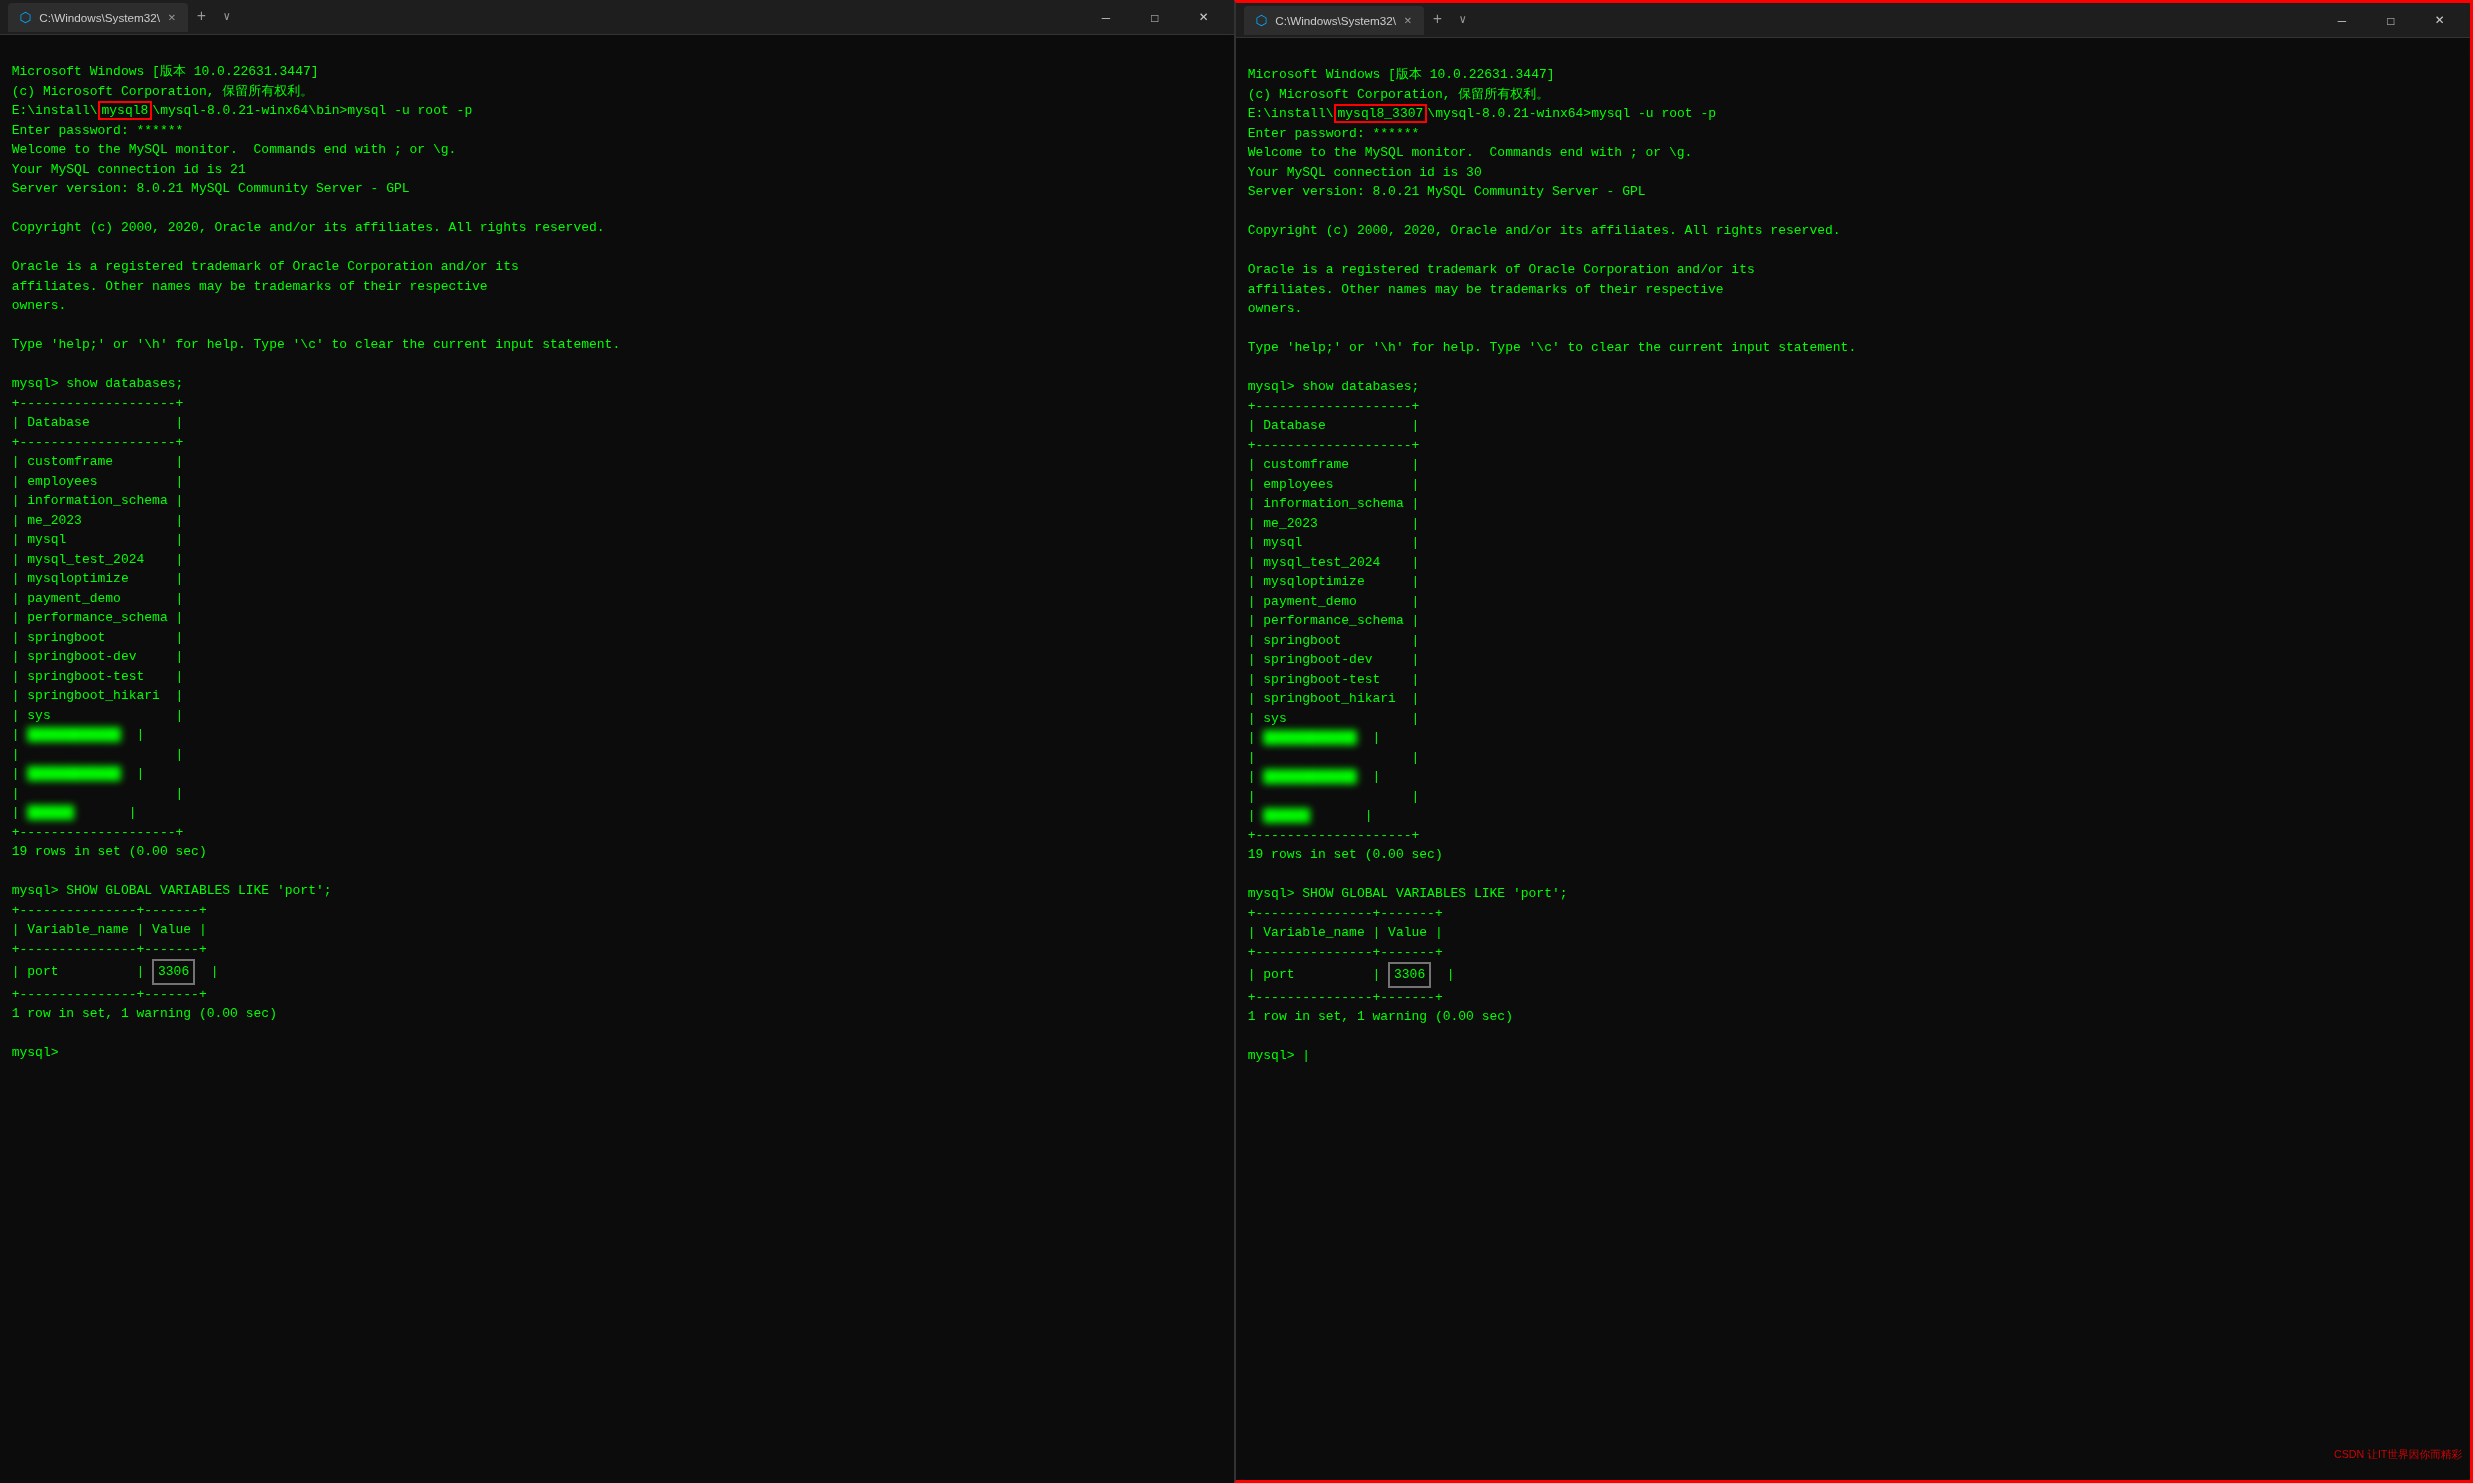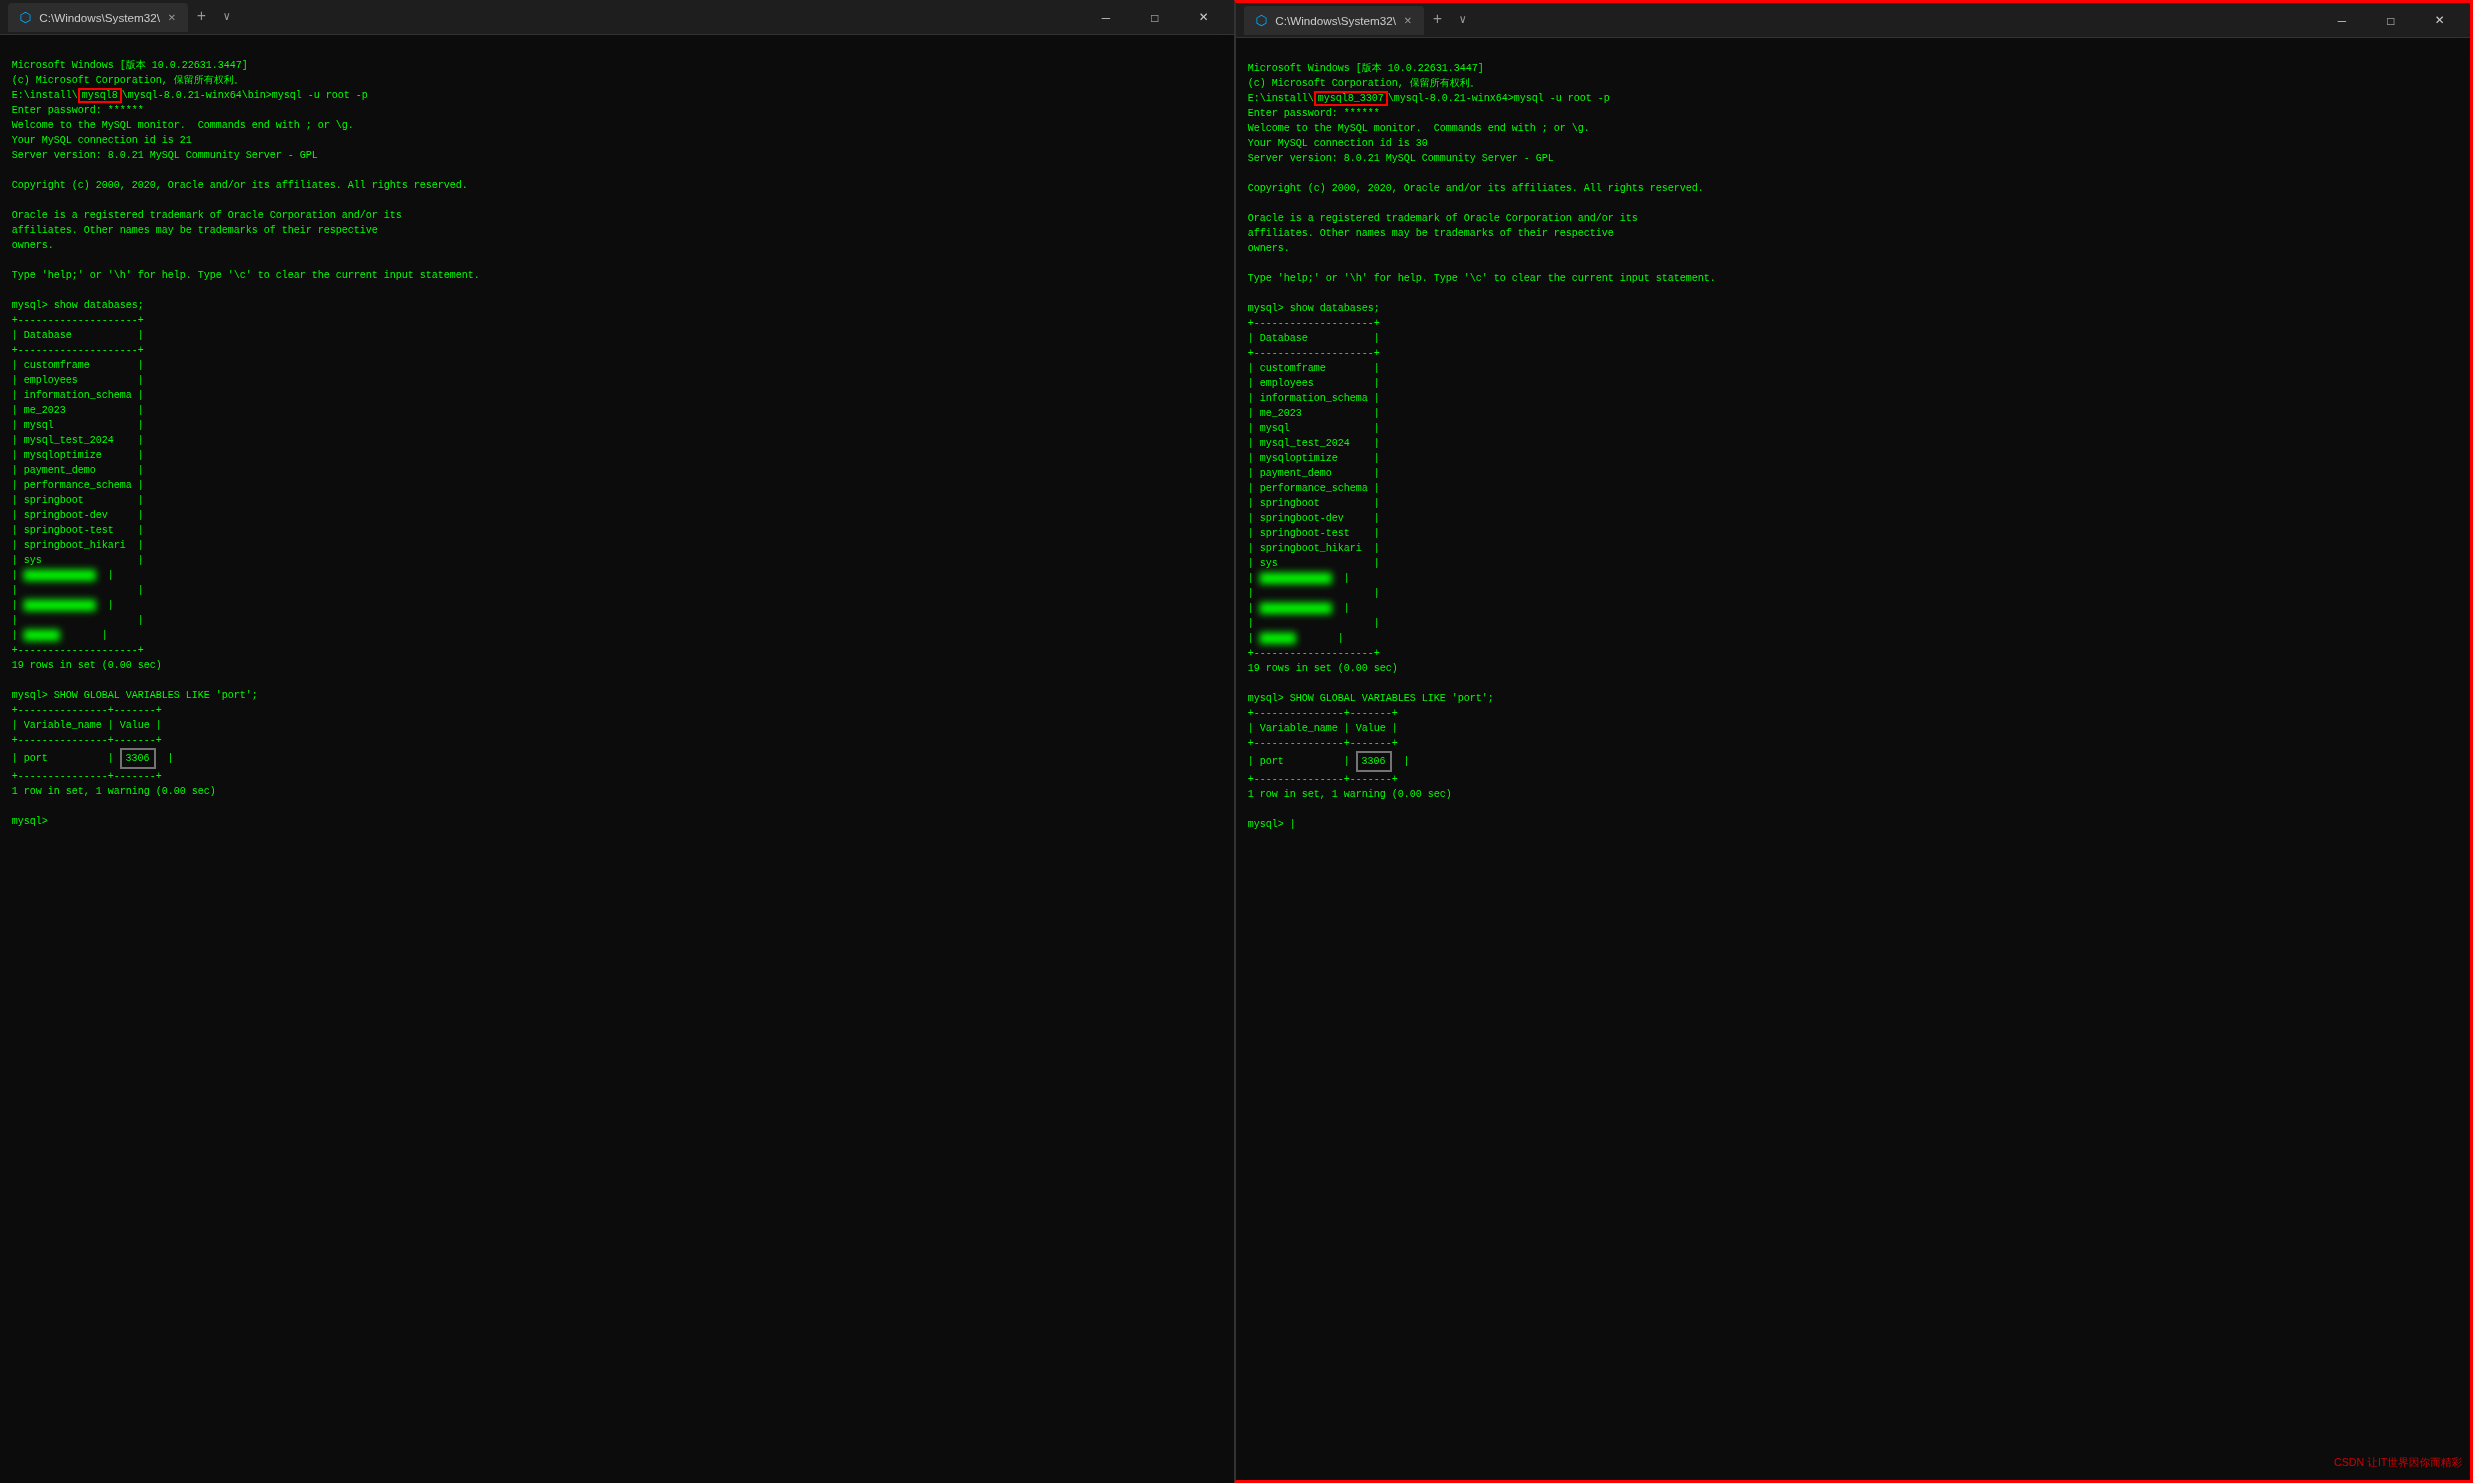--- a/index.html
+++ b/index.html
@@ -100,21 +100,21 @@
       font-size: 11.7px;
       font-family: 'Segoe UI', sans-serif;
       cursor: pointer;
     }
 
     .terminal-content {
       flex: 1;
       padding: 7.8px 11.7px;
       color: #00ff00;
       font-family: 'Courier New', Courier, monospace;
-      font-size: 10px;
+      font-size: 13px;
       line-height: 1.5;
       overflow: hidden;
       white-space: pre;
       background: #0c0c0c;
       border-radius: 14px;
     }
 
     .highlight-box {
       display: inline;
       border: 2px solid #ff0000;
@@ -127,21 +127,21 @@
     }
 
     .port-highlight {
       border: 2px solid #737373;
       padding: 1px 3.9px;
       display: inline-block;
     }
 
     .watermark {
       position: absolute;
-      bottom: 10px;
+      bottom: 18px;
       right: 7.8px;
       color: #ff0000;
       font-size: 10.7px;
       font-family: 'Segoe UI', sans-serif;
       opacity: 0.8;
     }
   </style>
 </head>
 <body>
 

